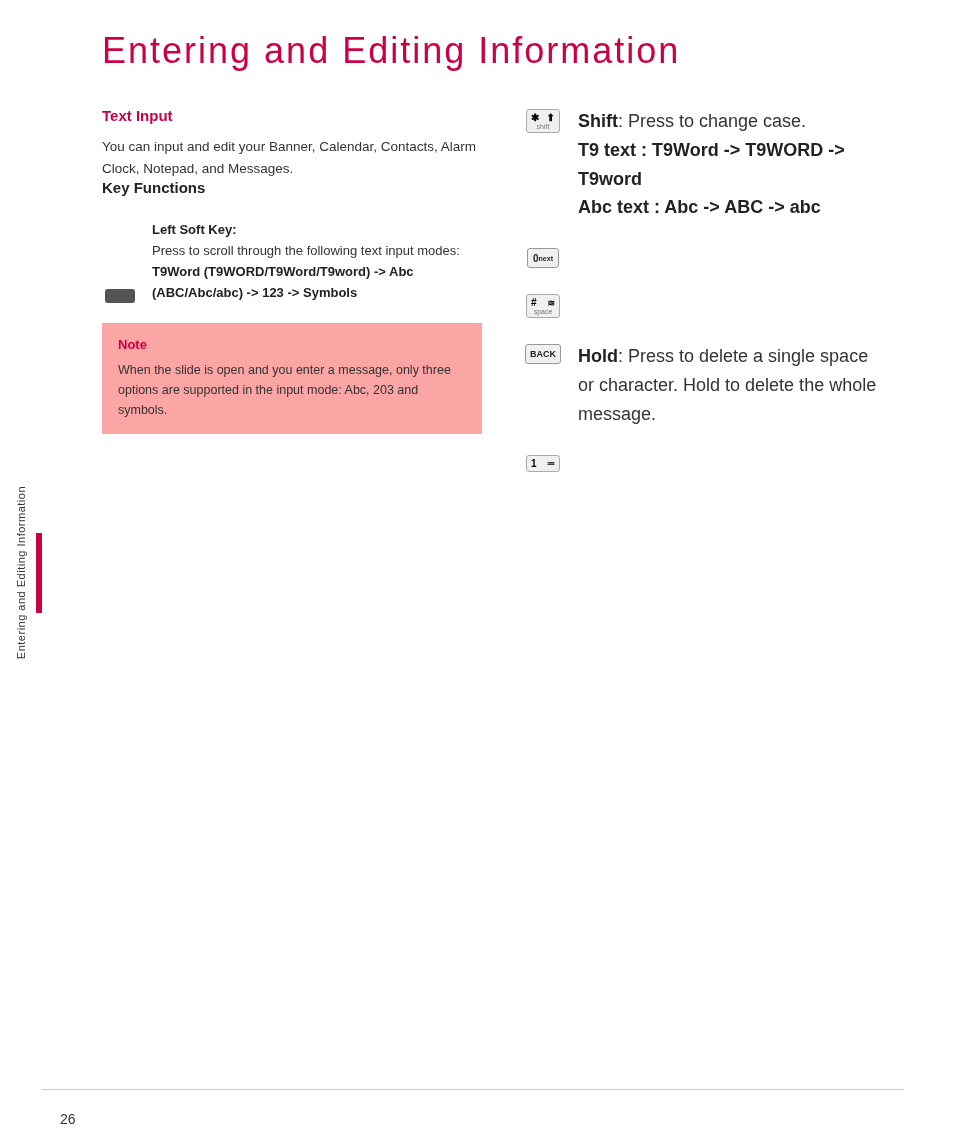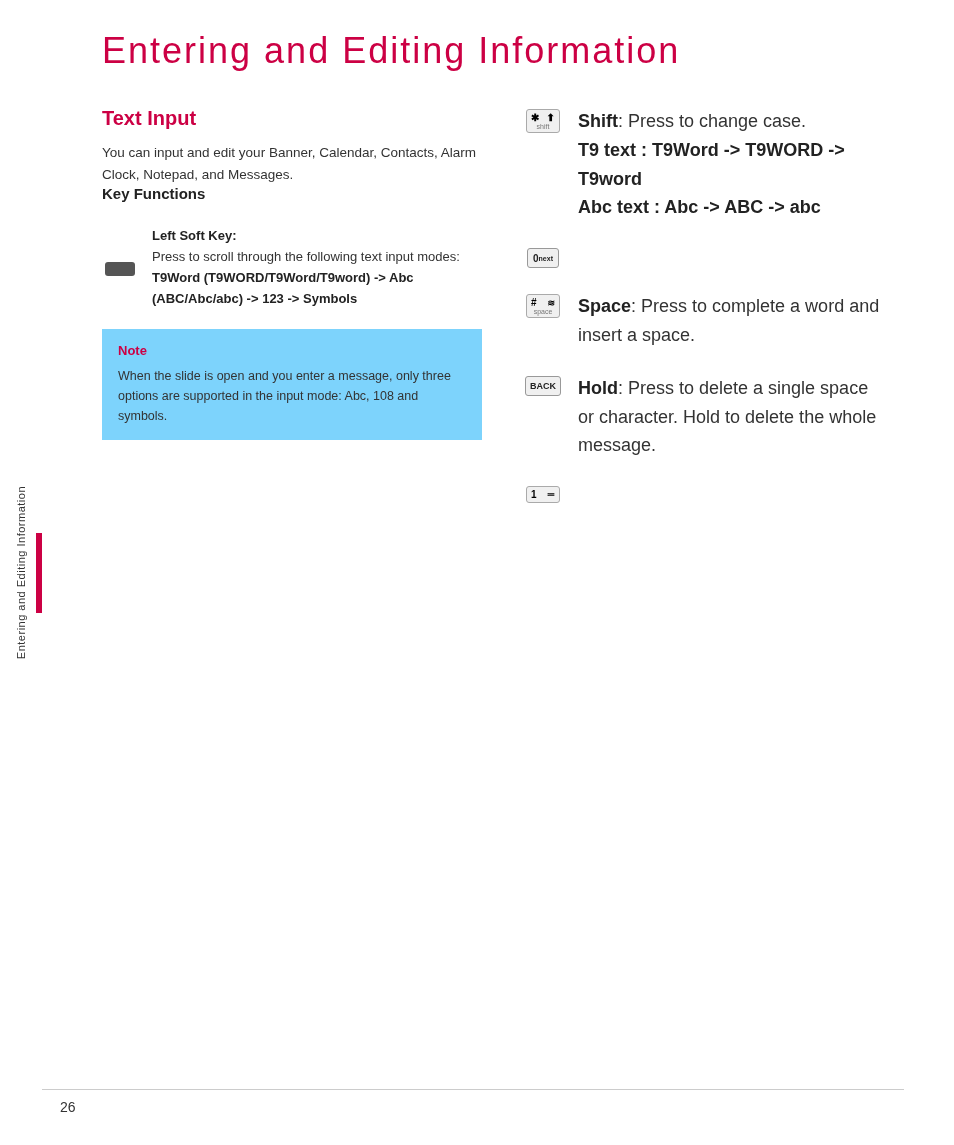--- a/index.html
+++ b/index.html
@@ -71,21 +71,21 @@
       max-width: 380px;
     }
 
     .col-right {
       flex: 1;
       max-width: 360px;
     }
 
     
     .section-title {
-      font-size: 20px;
+      font-size: 15px;
       color: #cc0044;
       font-weight: bold;
       margin-bottom: 12px;
     }
 
     .intro-text {
       font-size: 13.5px;
       color: #333;
       line-height: 1.6;
     }
@@ -95,21 +95,21 @@
       font-weight: bold;
       color: #222;
       margin-bottom: 24px;
     }
 
     
     .key-item {
       display: flex;
       gap: 14px;
       margin-bottom: 16px;
-      align-items: center;
+      align-items: flex-end;
     }
 
     .key-icon {
       flex-shrink: 0;
       width: 36px;
       display: flex;
       align-items: flex-start;
       justify-content: center;
       padding-top: 2px;
     }
@@ -146,21 +146,21 @@
       line-height: 1.6;
     }
 
     .key-text strong {
       font-weight: bold;
       color: #222;
     }
 
     
     .note-box {
-      background: #7dd3fc;
+      background: #fca5a5;
       border: none;
       padding: 14px 16px;
       margin-top: 20px;
     }
 
     .note-title {
       font-size: 13px;
       font-weight: bold;
       color: #cc0044;
       margin-bottom: 8px;
@@ -196,21 +196,21 @@
     }
 
     .right-text strong {
       font-weight: bold;
       color: #222;
     }
 
     
     .page-number {
       position: absolute;
-      bottom: 30px;
+      bottom: 18px;
       left: 60px;
       font-size: 14px;
       color: #333;
       font-weight: normal;
     }
 
     
     .bottom-line {
       position: absolute;
       bottom: 55px;
@@ -272,21 +272,21 @@
           <span class="icon-left-soft"></span>
         </div>
         <div class="key-text">
           <strong>Left Soft Key:</strong><br>
           <span>Press to scroll through the following text input modes: <strong>T9Word (T9WORD/T9Word/T9word) -&gt; Abc (ABC/Abc/abc) -&gt; 123 -&gt; Symbols</strong></span>
         </div>
       </div>
 
       <div class="note-box">
         <div class="note-title">Note</div>
-        <p class="note-text">When the slide is open and you enter a message, only three options are supported in the input mode: Abc, 108 and symbols.</p>
+        <p class="note-text">When the slide is open and you enter a message, only three options are supported in the input mode: Abc, 203 and symbols.</p>
       </div>
 
     </div>
 
     <div class="col-right">
 
       <div class="right-item">
         <div class="right-icon">
           <div class="shift-icon-box">
             <div class="top-row">
@@ -312,23 +312,20 @@
       <div class="right-item">
         <div class="right-icon">
           <div class="shift-icon-box">
             <div class="top-row">
               <span>#</span>
               <span style="font-size:9px">≋</span>
             </div>
             <div class="bottom-row">space</div>
           </div>
         </div>
-        <div class="right-text">
-          <strong>Space</strong>: Press to complete a word and insert a space.
-        </div>
       </div>
 
       <div class="right-item">
         <div class="right-icon">
           <span class="key-btn" style="font-size:9px; min-width:32px;text-align:center;">BACK</span>
         </div>
         <div class="right-text">
           <strong>Hold</strong>: Press to delete a single space or character. Hold to delete the whole message.
         </div>
       </div>

